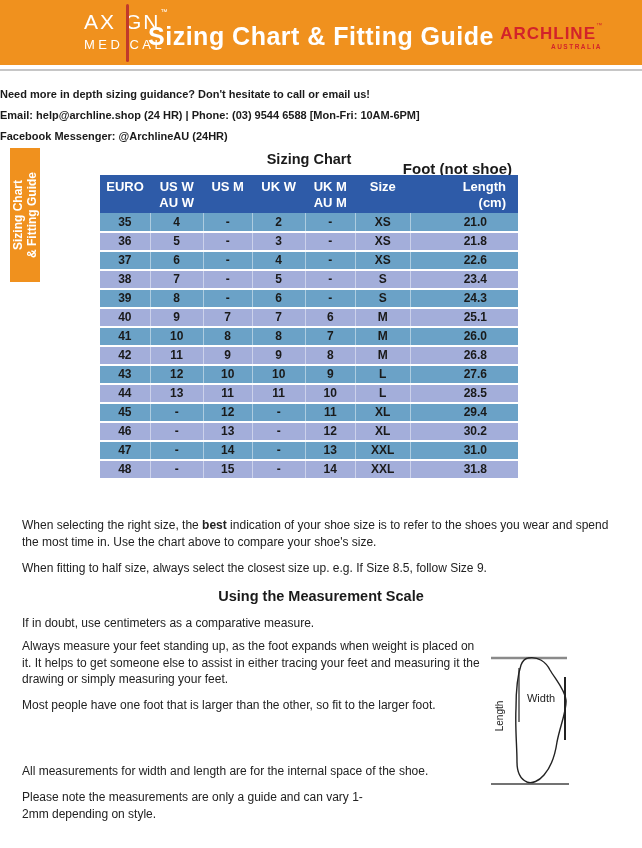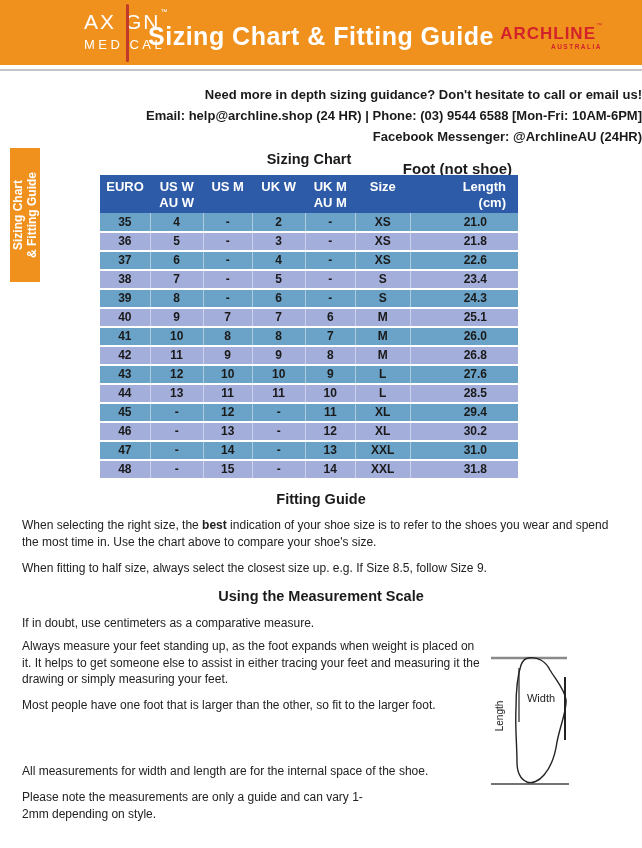--- a/index.html
+++ b/index.html
@@ -30,22 +30,22 @@
 
   .banner-title{position:absolute;left:50%;top:22px;transform:translateX(-50%);
     color:#fff;font-size:25px;font-weight:700;white-space:nowrap;letter-spacing:.5px;}
 
   .archline-logo{position:absolute;right:40px;top:25px;text-align:right;color:var(--brand-red);line-height:1;}
   .archline-name{font-size:17px;font-weight:700;letter-spacing:1px;}
   .archline-tm{font-size:6px;vertical-align:top;position:relative;top:-3px;}
   .archline-sub{font-size:6.5px;font-weight:700;letter-spacing:1.5px;margin-top:2px;}
 
   
-  .contact{position:absolute;left:0;top:84px;width:642px;text-align:right;
-    font-size:13px;font-weight:700;line-height:21px;}
+  .contact{position:absolute;left:0;top:84px;width:642px;text-align:left;
+    font-size:11px;font-weight:700;line-height:21px;}
 
   
   .side-tab{position:absolute;left:10px;top:148px;width:134px;height:30px;
     transform-origin:0 0;transform:rotate(-90deg) translateX(-134px);
     background:var(--orange);color:#fff;text-align:center;
     font-size:12px;font-weight:700;line-height:14px;padding-top:1px;}
 
   
   .chart-title{position:absolute;left:100px;top:151px;width:418px;text-align:center;
     font-size:14.5px;font-weight:700;}
@@ -279,21 +279,20 @@
             <td>15</td>
             <td>-</td>
             <td>14</td>
             <td>XXL</td>
             <td>31.8</td>
           </tr>
         </tbody>
     </table>
   </div>
 
-  <div class="h-center h-fitting">Fitting Guide</div>
   <div class="para p-select"><span>When selecting the right size, the </span><span class="bold">best</span><span> indication of your shoe size is to refer to the shoes you wear and spend the most time in. Use the chart above to compare your shoe's size.</span></div>
   <div class="para p-half">When fitting to half size, always select the closest size up. e.g. If Size 8.5, follow Size 9.</div>
 
   <div class="h-center h-measure">Using the Measurement Scale</div>
   <div class="para p-standing">Always measure your feet standing up, as the foot expands when weight is placed on it. It helps to get someone else to assist in either tracing your feet and measuring it the drawing or simply measuring your feet.</div>
   <div class="para p-doubt">If in doubt, use centimeters as a comparative measure.</div>
   <div class="para p-most">Most people have one foot that is larger than the other, so fit to the larger foot.</div>
   <div class="para p-internal">All measurements for width and length are for the internal space of the shoe.</div>
   <div class="para p-note">Please note the measurements are only a guide and can vary 1-2mm depending on style.</div>
 

